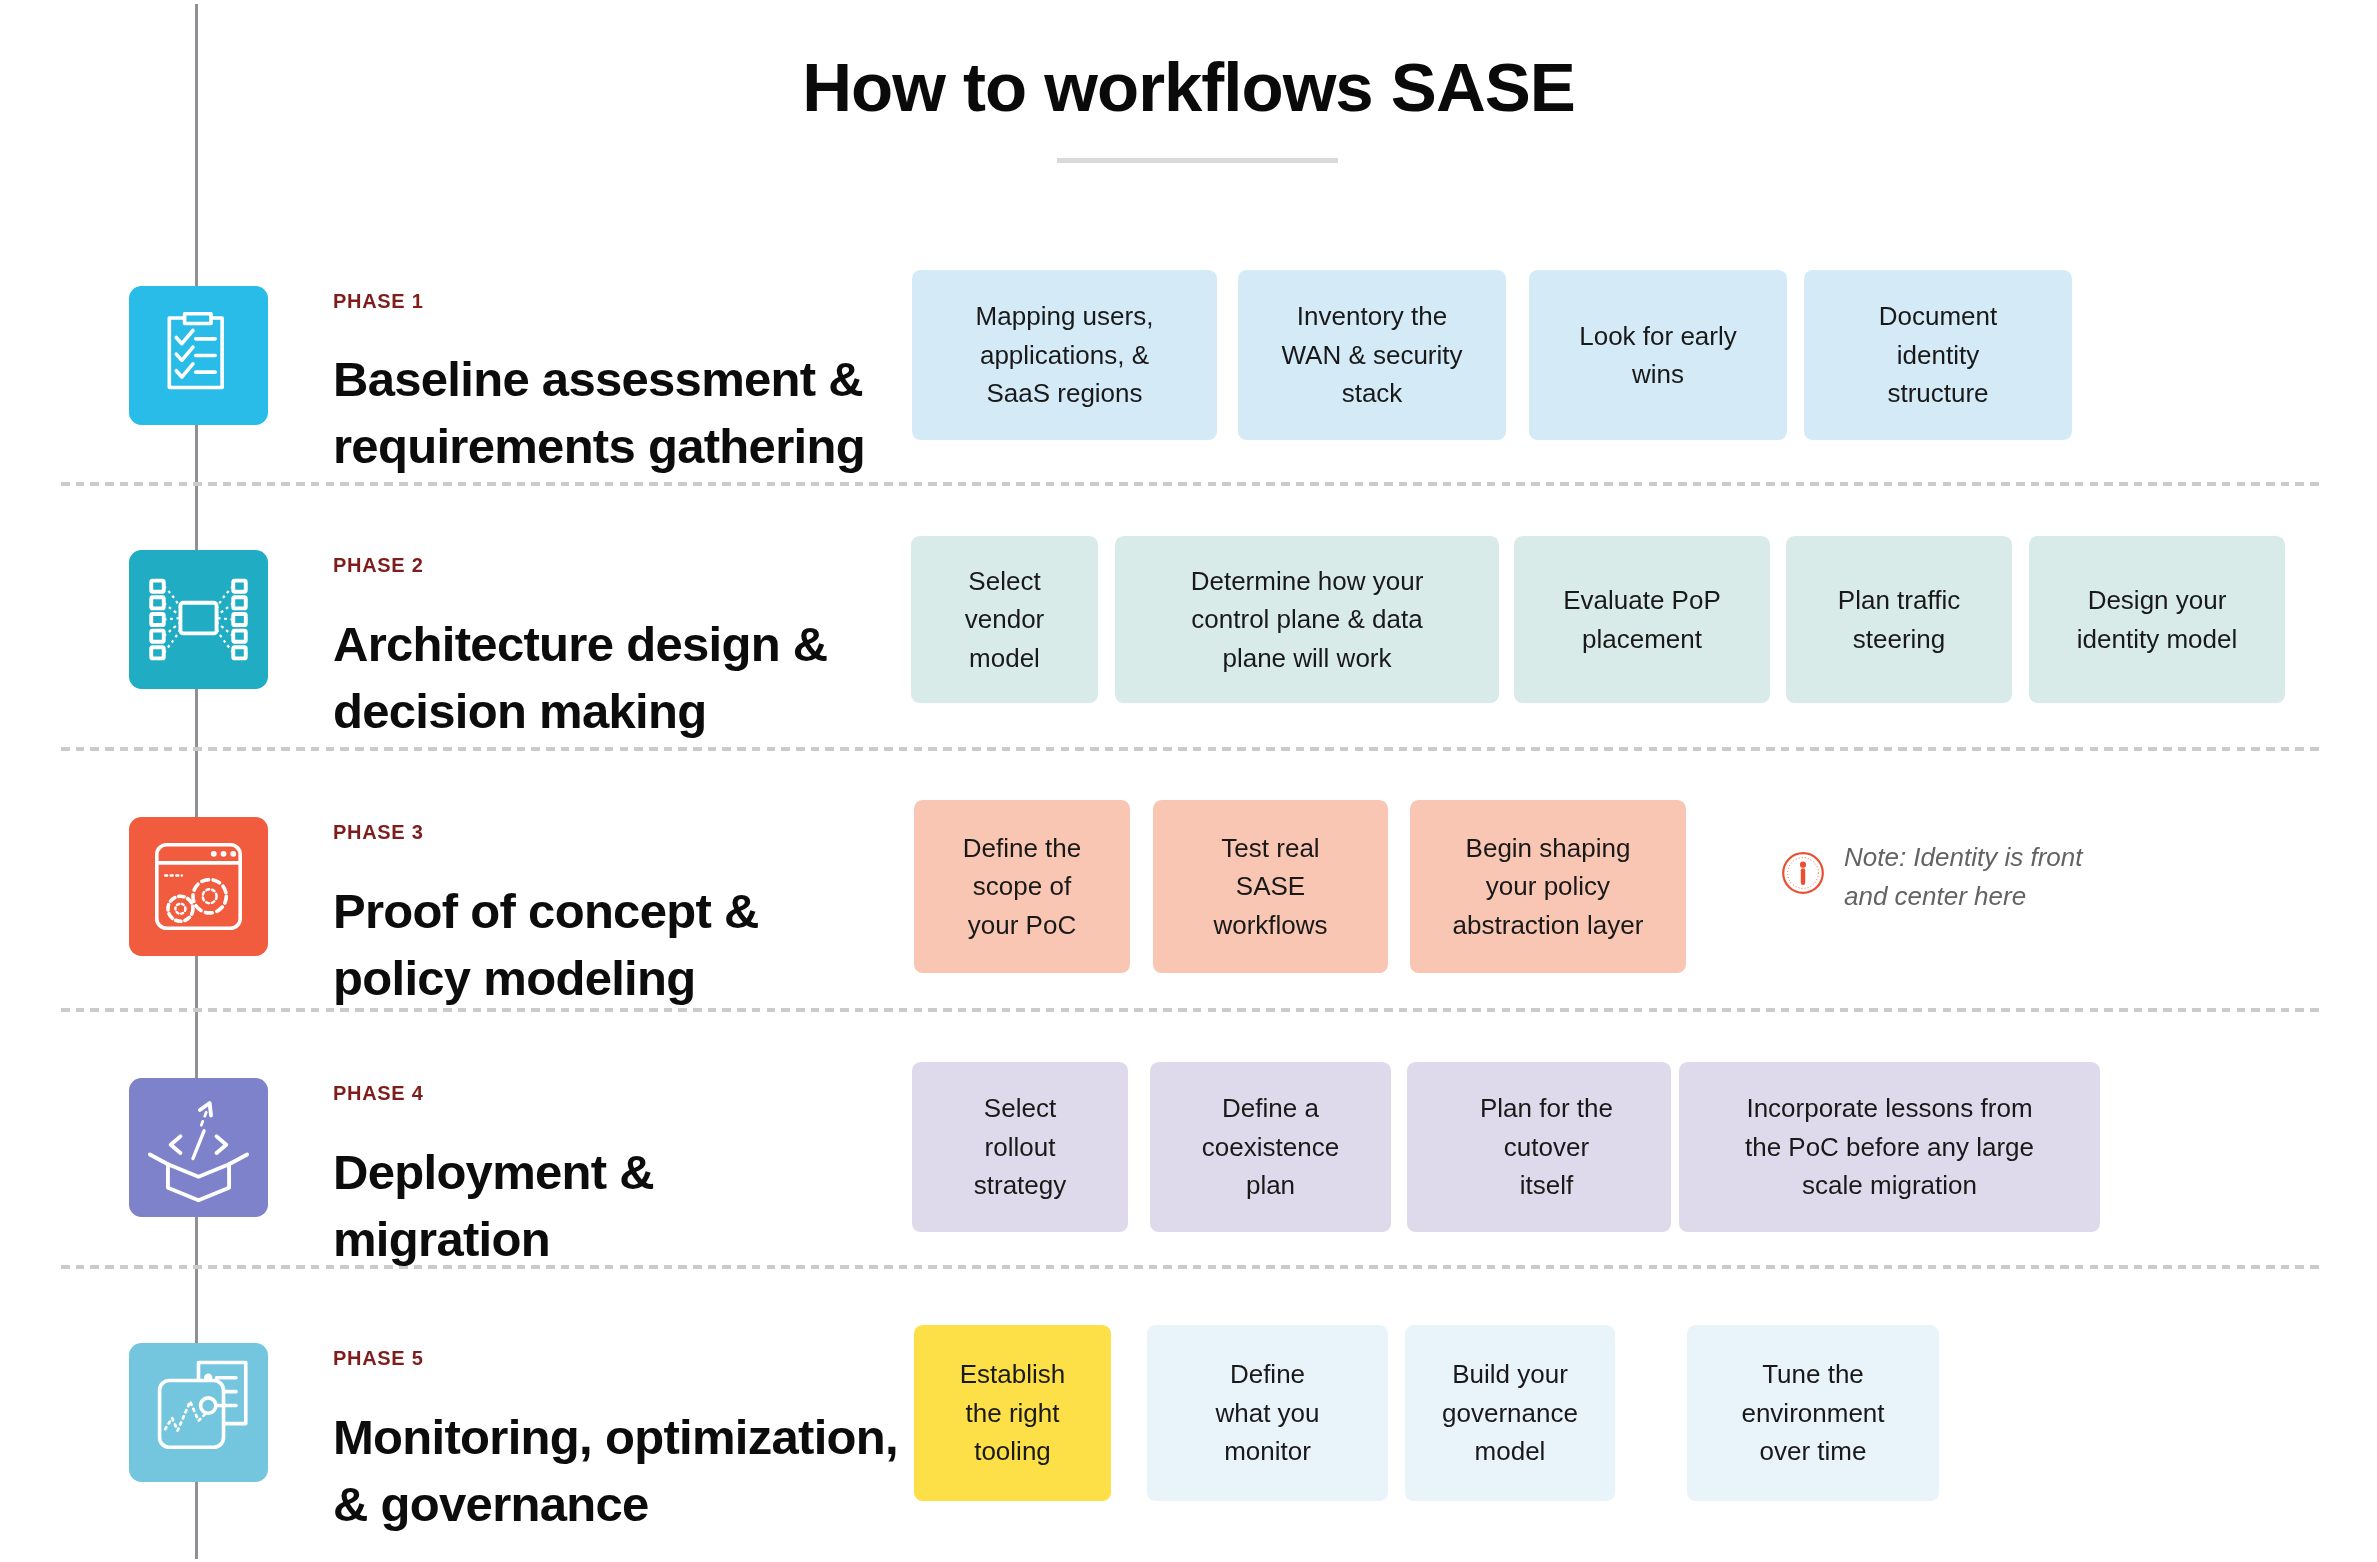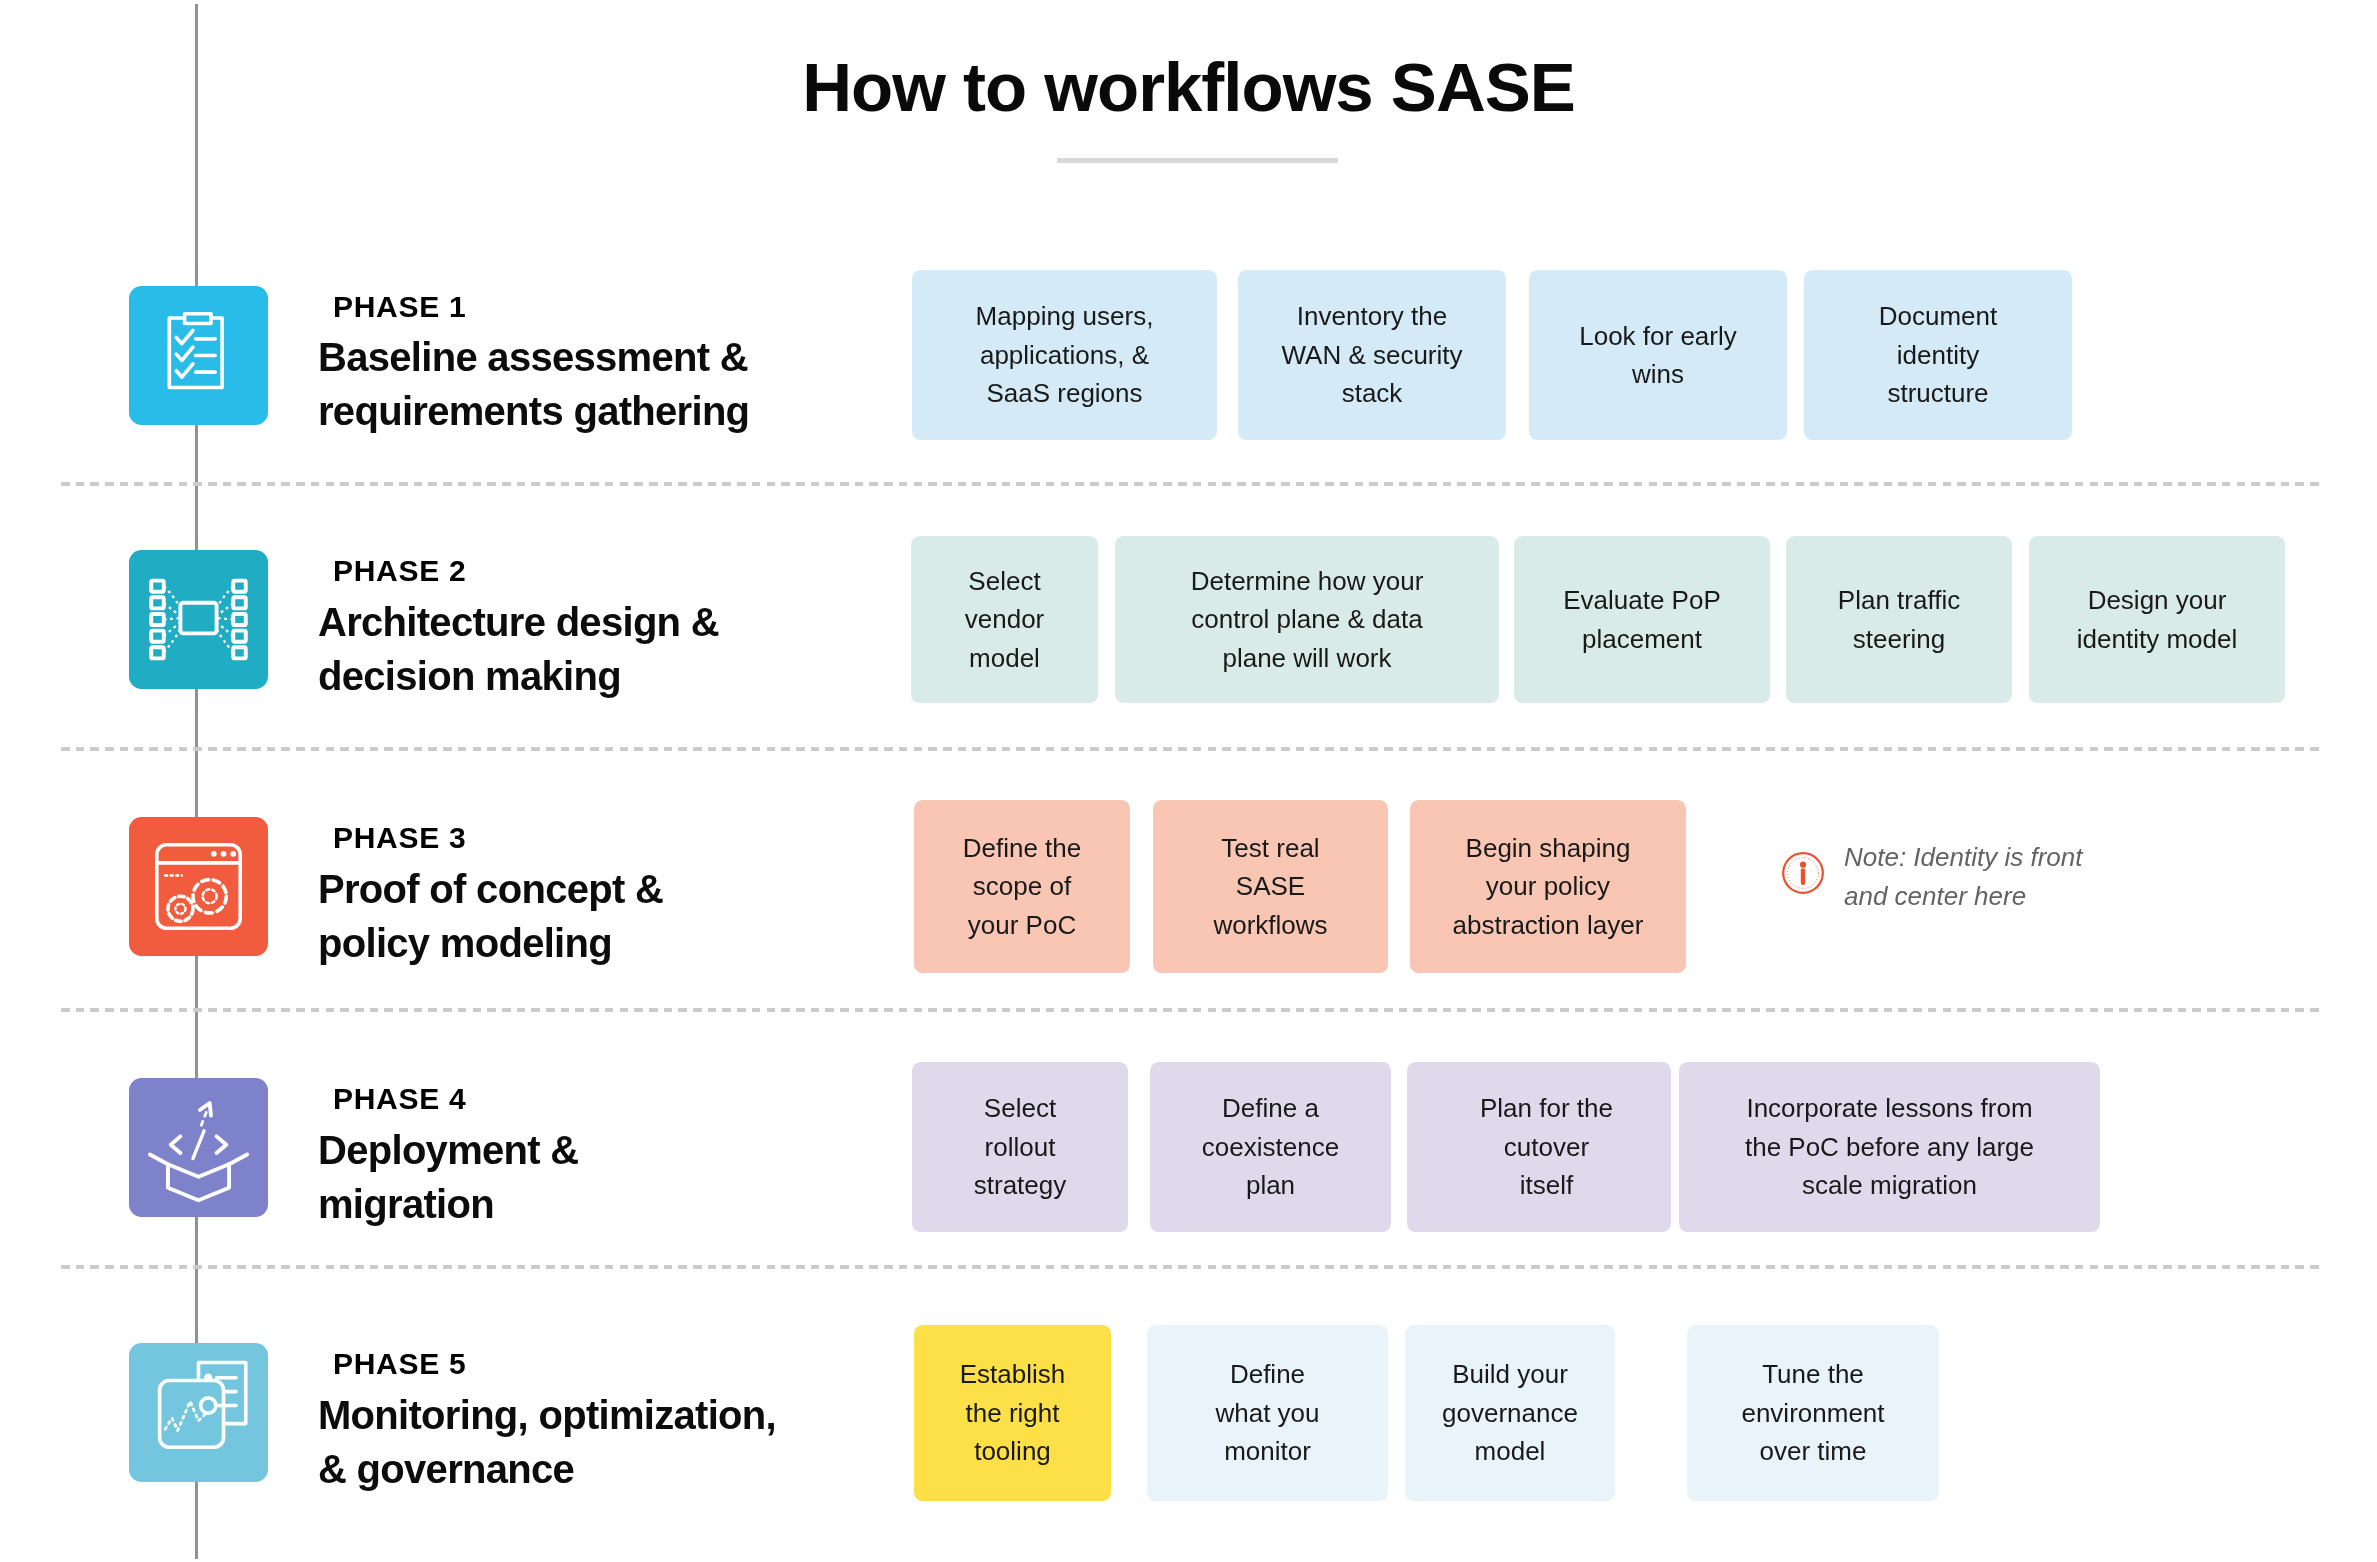--- a/index.html
+++ b/index.html
@@ -15,24 +15,24 @@
   .title-underline{position:absolute;left:1057px;top:158px;width:281px;height:5.2px;
                    background:#d9d9d9;z-index:1;}
 
   .separator{position:absolute;left:61px;width:2259px;height:3.8px;z-index:0;
              background:repeating-linear-gradient(90deg,#cbcbcb 0 8.6px,transparent 8.6px 14.7px);}
 
   .phase-icon{position:absolute;width:139px;height:139px;border-radius:12.4px;z-index:2;
               display:flex;align-items:center;justify-content:center;}
   .phase-icon svg{width:100%;height:100%;display:block;}
 
-  .phase-label{position:absolute;left:333px;font-size:30px;font-weight:bold;
-               letter-spacing:0.7px;color:#000000;z-index:2;}
-  .phase-title{position:absolute;left:318px;width:594px;font-size:40px;font-weight:bold;
-               letter-spacing:-0.7px;line-height:1.36;color:#0c0c0c;white-space:pre-line;z-index:2;}
+  .phase-label{position:absolute;left:333px;font-size:20px;font-weight:bold;
+               letter-spacing:0.7px;color:#7f1d1d;z-index:2;}
+  .phase-title{position:absolute;left:333px;width:594px;font-size:49px;font-weight:bold;
+               letter-spacing:-0.7px;line-height:1.36;color:#0c0c0c;white-space:pre-line;z-index:2;margin-top:16px;}
 
   .card{position:absolute;border-radius:8.6px;display:flex;align-items:center;justify-content:center;
         text-align:center;font-size:26px;line-height:1.48;color:#191919;white-space:pre-line;z-index:1;}
 
   .note{position:absolute;left:1781px;top:851px;z-index:2;}
   .note-icon{position:absolute;left:0;top:0;width:44px;height:44px;}
   .note-icon svg{width:100%;height:100%;display:block;}
   .note-text{position:absolute;left:63px;top:-13.3px;width:361px;font-size:26px;font-style:italic;
              color:#636363;line-height:1.5;white-space:pre-line;}
 </style>

